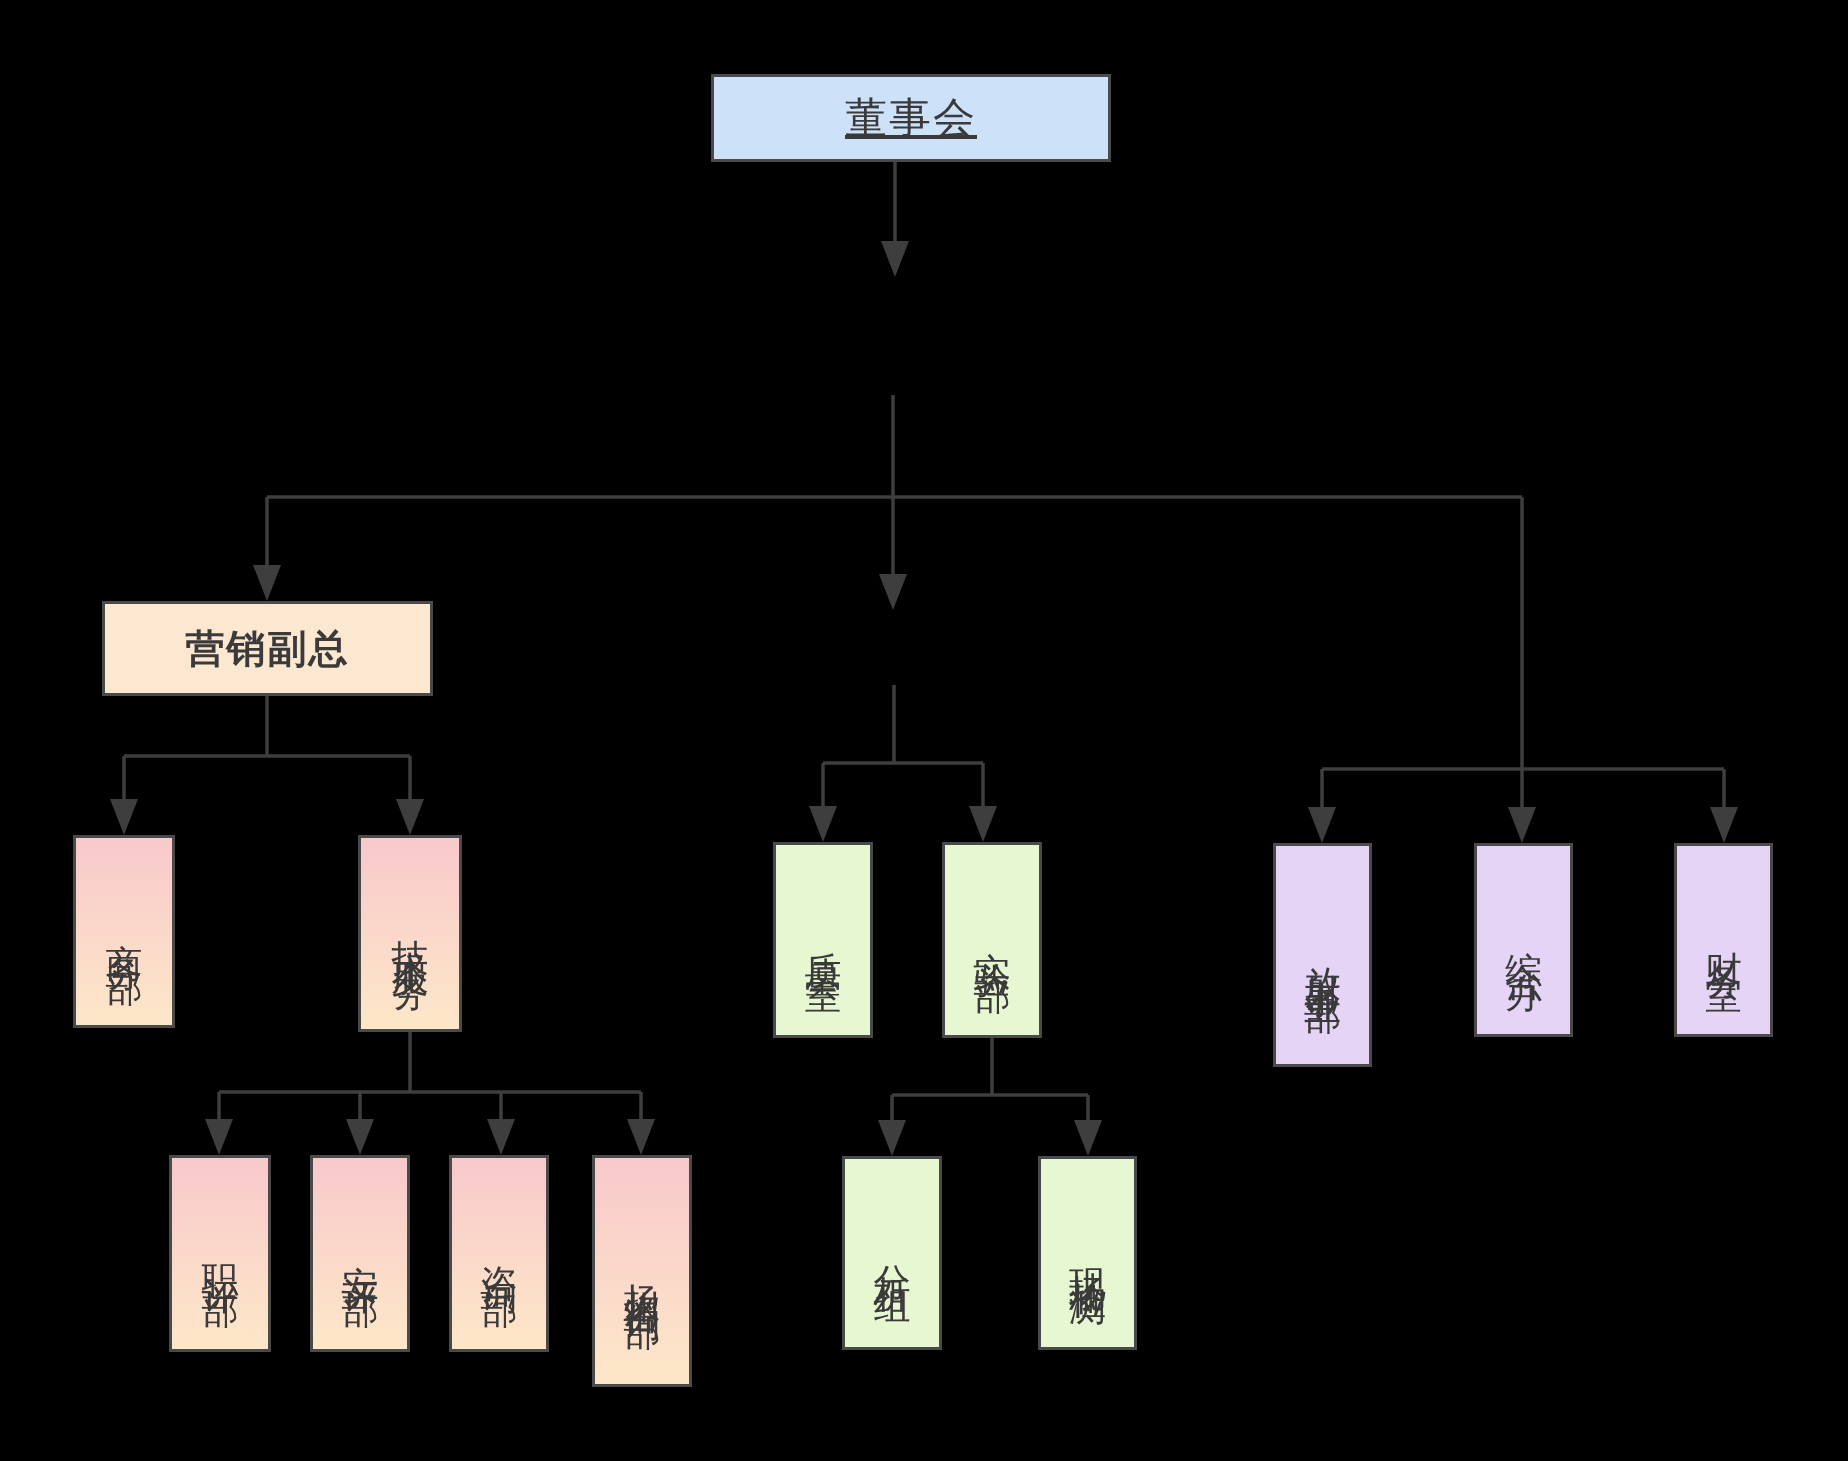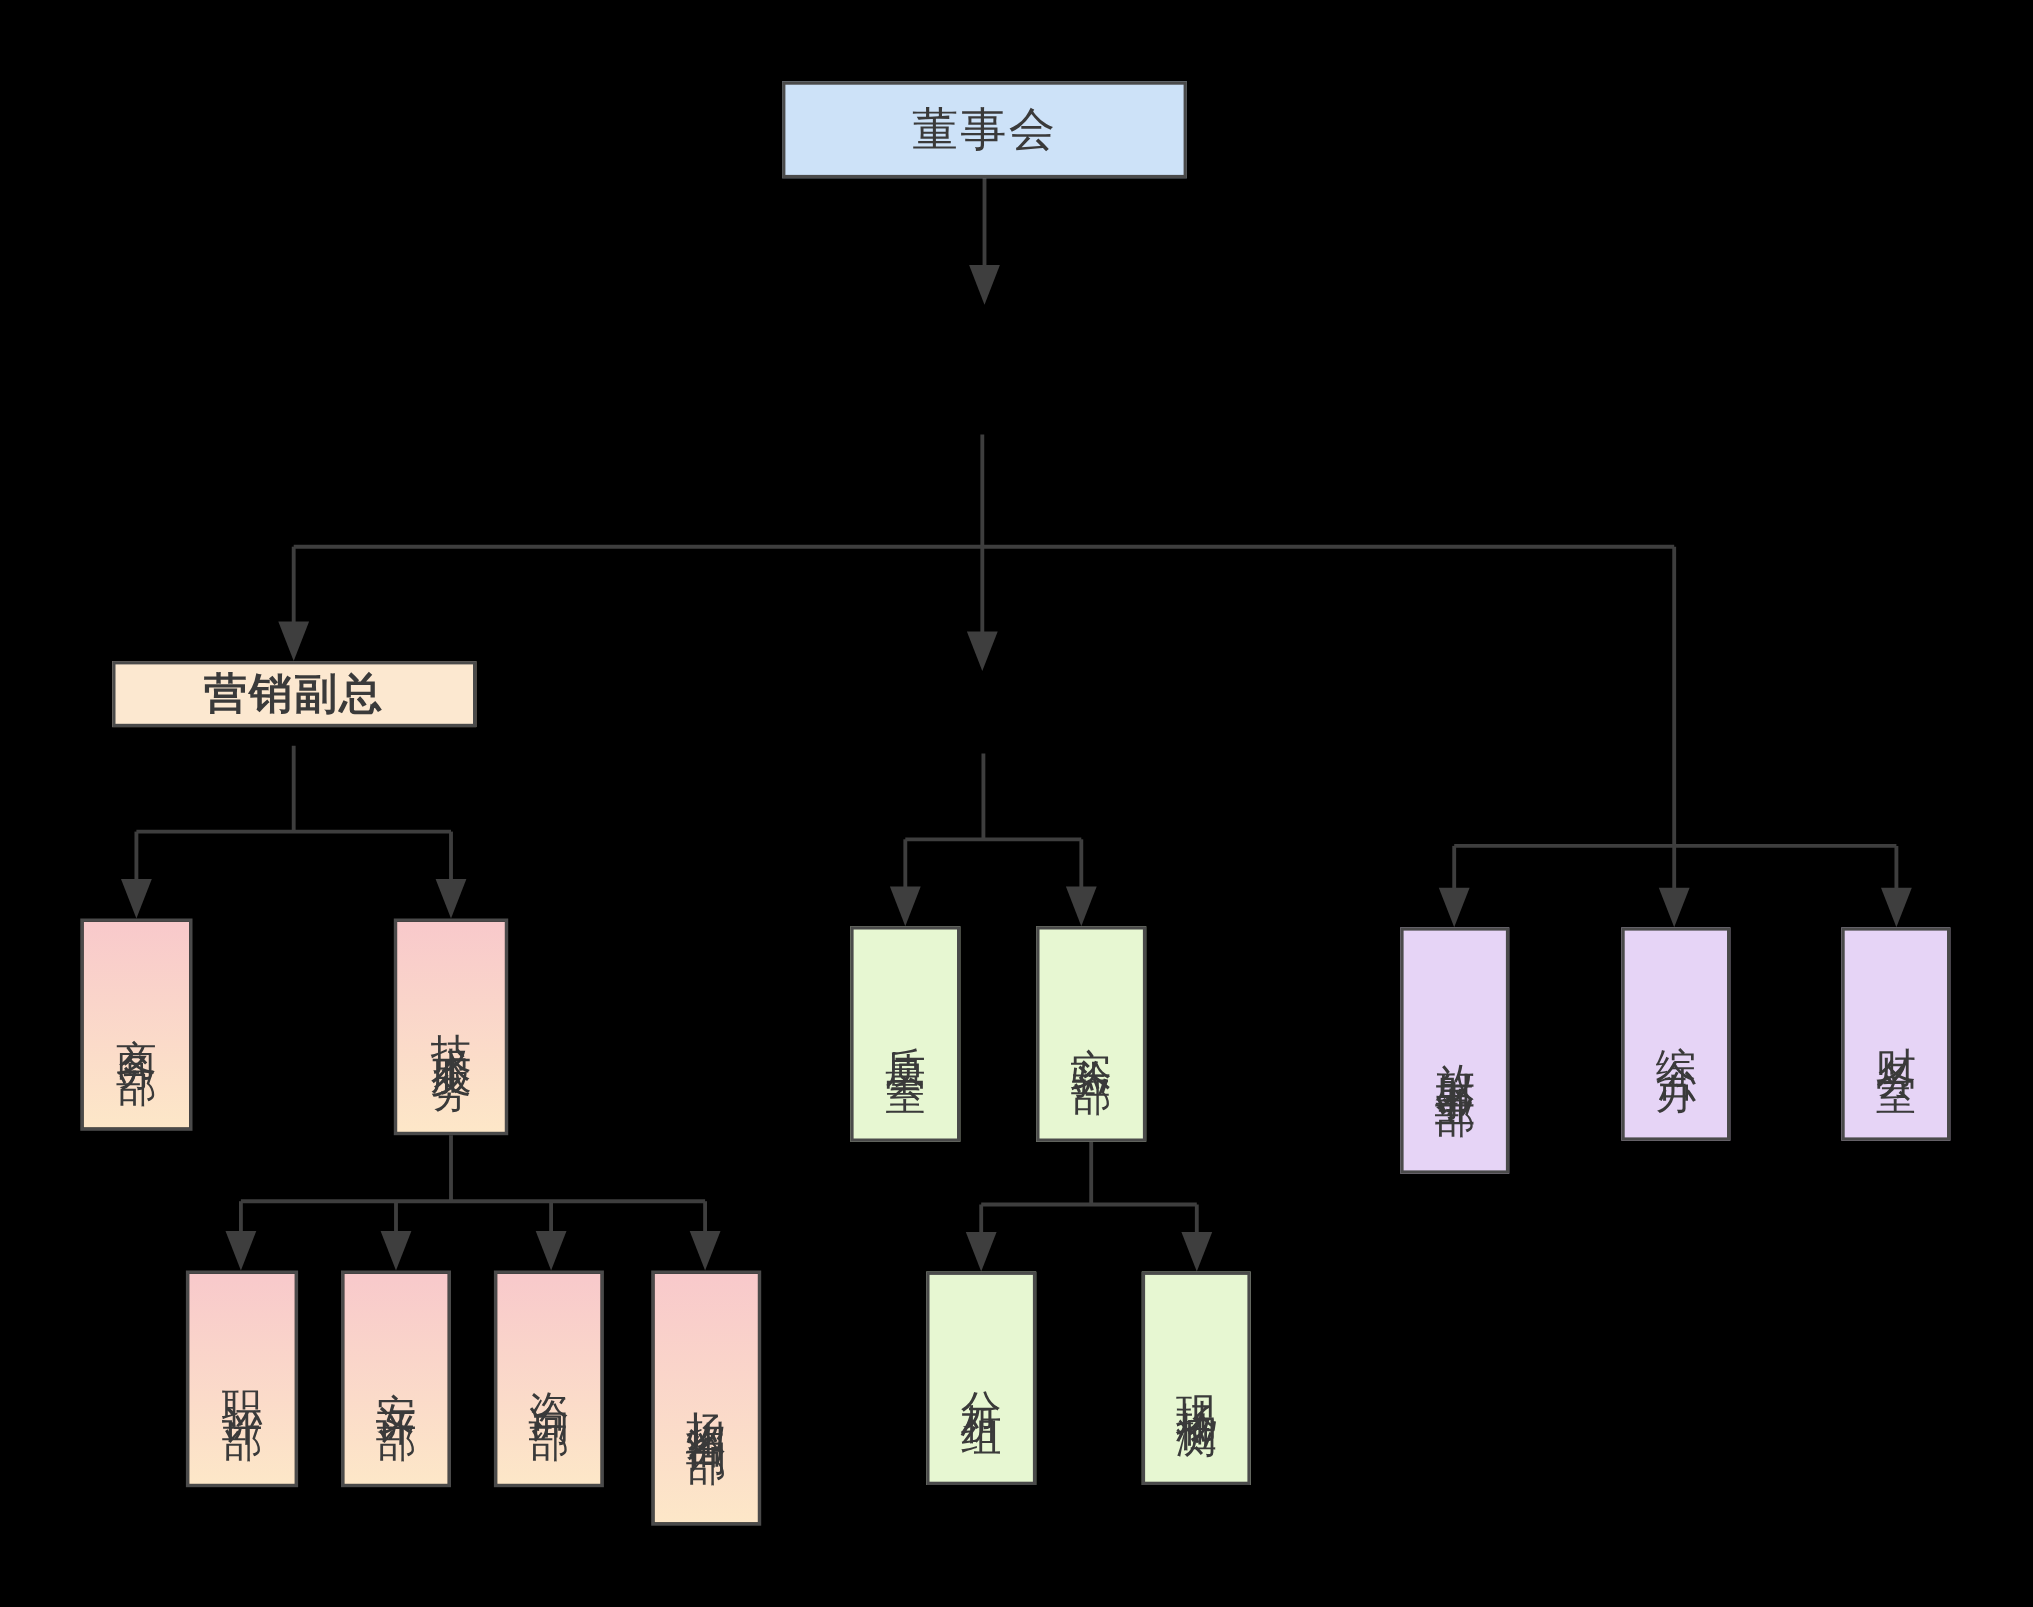--- a/index.html
+++ b/index.html
@@ -57,23 +57,23 @@
   
   .fill-board { background: #cde2f8; }
   .fill-gm { background: linear-gradient(180deg, #cfe0f8 0%, #a8f5f8 100%); }
   .fill-orange { background: #fce8d0; }
   .fill-green-hdr { background: #e5f4c9; }
   .fill-pink { background: linear-gradient(180deg, #f8c9cb 0%, #fde7c8 100%); }
   .fill-green { background: #e7f7d2; }
   .fill-purple { background: #e6d4f6; }
 
   
-  #node-board        { left: 711px;  top: 74px;   width: 368px; height: 88px;  }
+  #node-board        { left: 711px;  top: 74px;   width: 400px; height: 88px; text-decoration: underline;  }
   #node-gm           { left: 743px;  top: 277px;  width: 300px; height: 118px; }
-  #node-marketing-vp { left: 102px;  top: 601px;  width: 331px; height: 60px;  }
+  #node-marketing-vp { left: 102px;  top: 601px;  width: 331px; height: 95px;  }
   #node-tech-vp      { left: 728px;  top: 610px;  width: 332px; height: 75px;  }
   #node-business     { left: 73px;   top: 835px;  width: 102px; height: 193px; }
   #node-tech-service { left: 358px;  top: 835px;  width: 104px; height: 197px; }
   #node-zhiping      { left: 169px;  top: 1155px; width: 102px; height: 197px; }
   #node-anping       { left: 310px;  top: 1155px; width: 100px; height: 197px; }
   #node-zixun        { left: 449px;  top: 1155px; width: 100px; height: 197px; }
   #node-yangzhou     { left: 592px;  top: 1155px; width: 100px; height: 232px; }
   #node-quality      { left: 773px;  top: 842px;  width: 100px; height: 196px; }
   #node-lab          { left: 942px;  top: 842px;  width: 100px; height: 196px; }
   #node-analysis     { left: 842px;  top: 1156px; width: 100px; height: 194px; }

